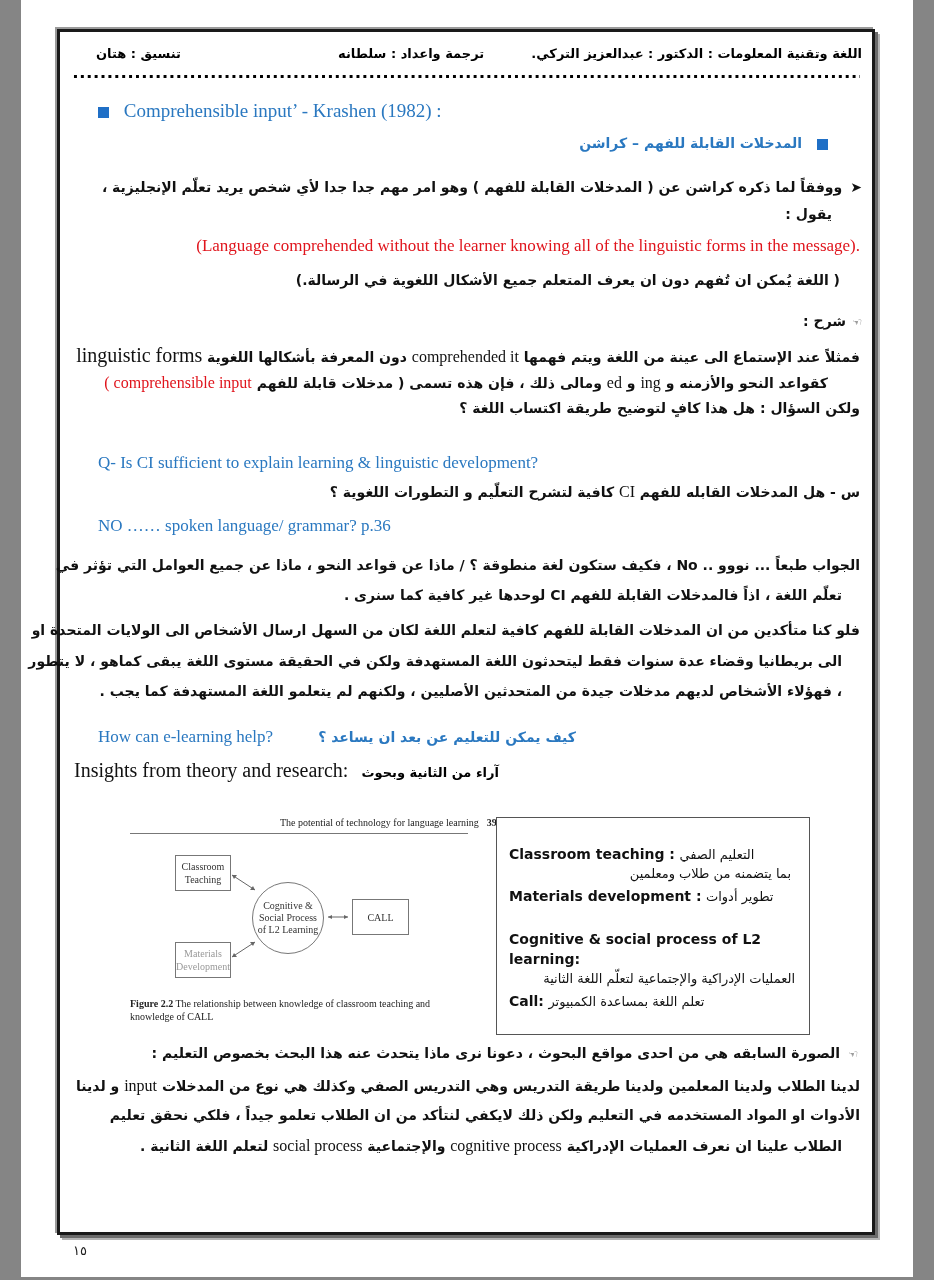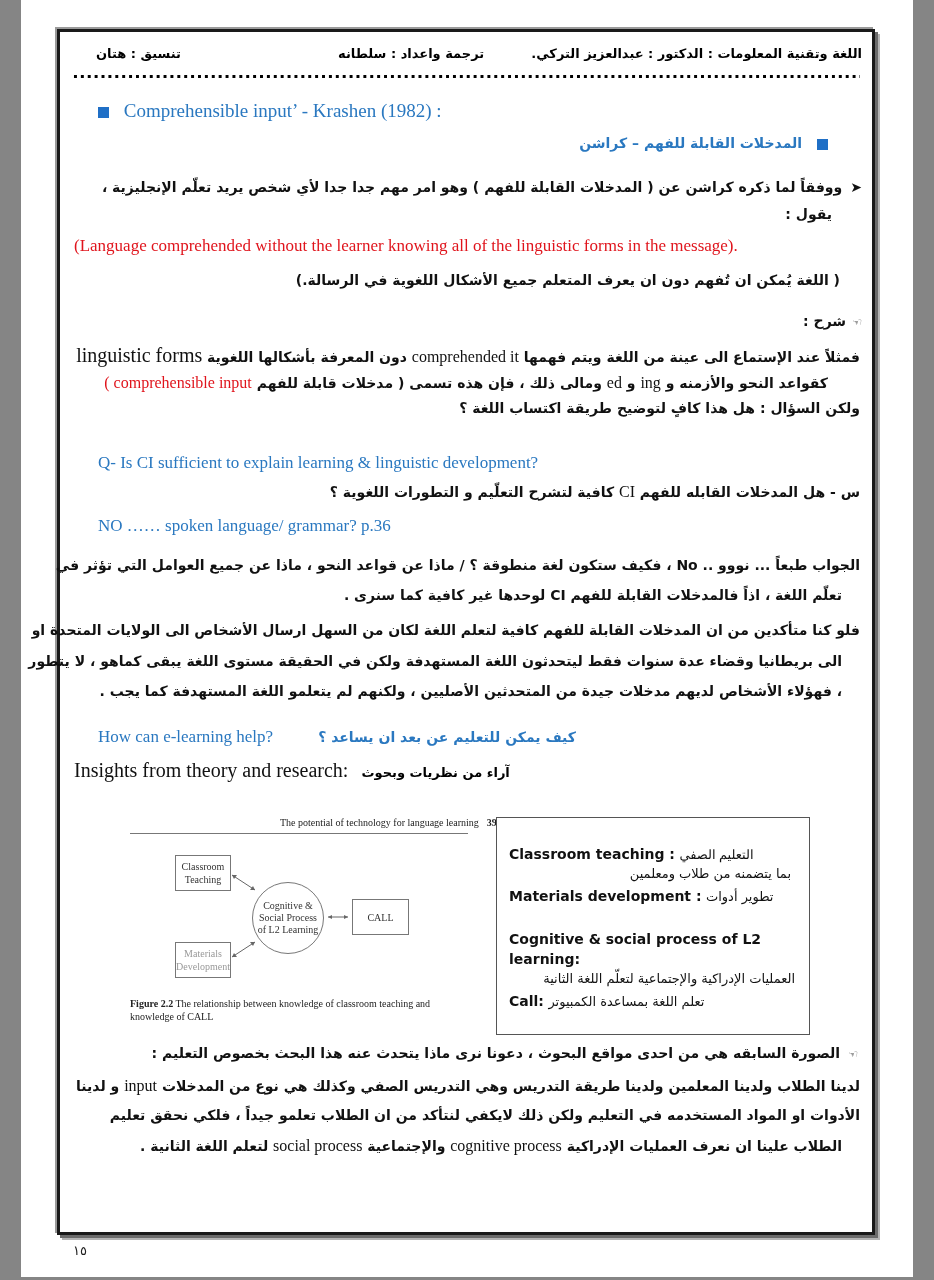--- a/index.html
+++ b/index.html
@@ -82,21 +82,21 @@
     <div class="line ar-line" style="top:103px; right:44px;">
       <span class="sq" style="margin-left:10px;"></span>
       <span class="blue">المدخلات القابلة للفهم – كراشن</span>
     </div>
 
     <div class="line ar-line" style="top:147px; right:10px;">
       <span style="font-weight:normal; margin-left:8px;">➤</span><span>ووفقاً لما ذكره كراشن عن ( المدخلات القابلة للفهم ) وهو امر مهم جدا جدا لأي شخص يريد تعلّم الإنجليزية ،</span>
     </div>
     <div class="line ar-line" style="top:174px; right:40px;">يقول :</div>
 
-    <div class="line en-line red" style="top:204px; font-size:17px;">(Language comprehended without the learner knowing all of the linguistic forms in the message).</div>
+    <div class="line en-line red" style="top:204px; font-size:17px;text-align:right;">(Language comprehended without the learner knowing all of the linguistic forms in the message).</div>
     <div class="line ar-line" style="top:240px; right:32px;">( اللغة يُمكن ان تُفهم  دون ان يعرف المتعلم جميع الأشكال اللغوية في الرسالة.)</div>
 
     <div class="line ar-line" style="top:281px; right:10px;">
       <span style="font-weight:normal; font-size:11px; margin-left:6px; color:#444;">☜</span><span>شرح :</span>
     </div>
 
     <div class="line ar-line" style="top:312px;">
       <span>فمثلاً عند الإستماع الى عينة من اللغة ويتم فهمها</span>
       <span class="en" style="font-weight:normal; font-size:16px;">comprehended it</span>
       <span>دون المعرفة بأشكالها اللغوية</span>
@@ -128,21 +128,21 @@
     <div class="line ar-line" style="top:590px;">فلو كنا متأكدين من ان المدخلات القابلة للفهم كافية لتعلم اللغة لكان من السهل ارسال الأشخاص الى الولايات المتحدة  او</div>
     <div class="line ar-line" style="top:621px; right:30px;">الى بريطانيا وقضاء عدة سنوات فقط  ليتحدثون اللغة المستهدفة ولكن في الحقيقة مستوى اللغة يبقى كماهو  ، لا يتطور</div>
     <div class="line ar-line" style="top:651px; right:30px;">، فهؤلاء الأشخاص لديهم مدخلات جيدة من المتحدثين الأصليين ، ولكنهم لم يتعلمو اللغة المستهدفة كما يجب .</div>
 
     <div class="line" style="top:695px;">
       <span class="en blue" style="font-size:17px;">How can e-learning help?</span>
       <span class="blue" style="font-weight:bold; font-size:14px; margin-left:16px; direction:rtl; unicode-bidi:embed;">كيف يمكن للتعليم عن بعد ان يساعد ؟</span>
     </div>
     <div class="line" style="top:727px;">
       <span class="en" style="font-size:20px; color:#111;">Insights from theory and research:</span>
-      <span style="font-weight:bold; font-size:13px; margin-left:8px; direction:rtl; unicode-bidi:embed;">آراء من نظريات وبحوث</span>
+      <span style="font-weight:bold; font-size:13px; margin-left:8px; direction:rtl; unicode-bidi:embed;">آراء من الثانية وبحوث</span>
     </div>
 
     <div class="figure">
       <div class="fig-header">
         <span>The potential of technology for language learning</span><b>39</b>
       </div>
       <div class="fig-rule"></div>
 
       <div class="fig-box" style="left:45px; top:38px; width:54px; height:34px;">
         <div><span>Classroom</span><br><span>Teaching</span></div>
@@ -173,21 +173,21 @@
       </svg>
       <div class="fig-caption">
         <b>Figure 2.2</b>
         <span>The relationship between knowledge of classroom teaching and knowledge of CALL</span>
       </div>
     </div>
 
     <div class="notebox">
       <div class="nl" style="top:28px;">
         <span class="b">Classroom teaching :</span>
-        <span class="arx" style="unicode-bidi:embed;font-family:Liberation Serif, serif;">التعليم الصفي</span>
+        <span class="arx" style="unicode-bidi:embed;">التعليم الصفي</span>
       </div>
       <div class="nl arx" style="top:48px; text-align:right; right:18px;">بما يتضمنه من طلاب ومعلمين</div>
       <div class="nl" style="top:70px;">
         <span class="b">Materials development :</span>
         <span class="arx" style="unicode-bidi:embed;">تطوير أدوات</span>
       </div>
       <div class="nl b" style="top:113px;">Cognitive &amp; social process of L2</div>
       <div class="nl b" style="top:133px;">learning:</div>
       <div class="nl arx" style="top:153px; text-align:right; right:14px;">العمليات الإدراكية والإجتماعية لتعلّم اللغة الثانية</div>
       <div class="nl" style="top:175px;">

